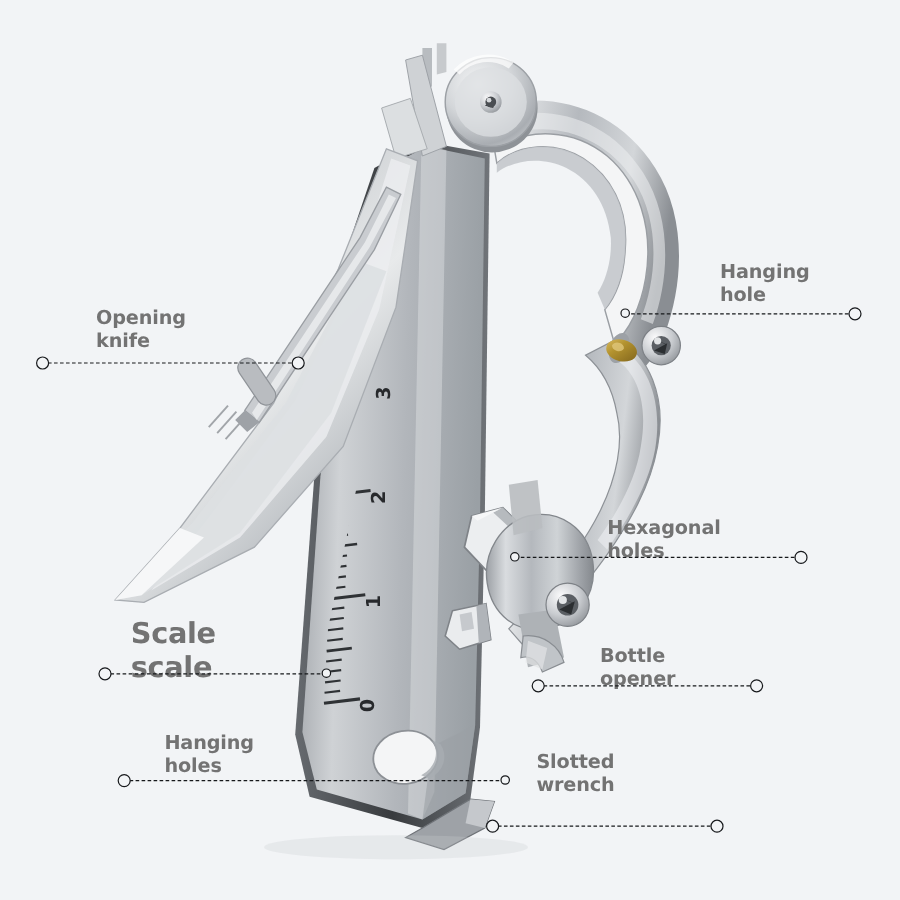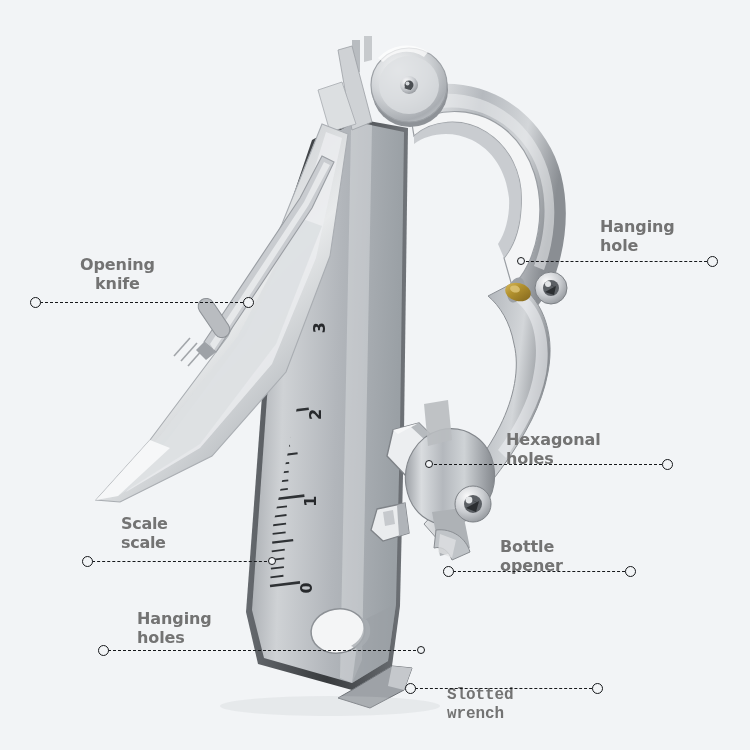--- a/index.html
+++ b/index.html
@@ -31,21 +31,21 @@
   }
   .callout { position: absolute; pointer-events: auto; }
   .callout-label {
     position: absolute;
     color: #737373;
     font-weight: 700;
     line-height: 1.16;
     white-space: pre-line;
     letter-spacing: -0.1px;
   }
-  .sz-lg { font-size: 16px; letter-spacing: -0.3px; margin-left: 12px; }
+  .sz-lg { font-size: 24px; letter-spacing: -0.3px; }
   .sz-md { font-size: 16px; }
   .sz-sm { font-size: 16px; }
   .leader {
     position: absolute;
     height: 0;
     border-top: 1.4px dashed #16181b;
   }
   .dot {
     position: absolute;
     width: 11px; height: 11px;
@@ -320,21 +320,21 @@
     <g>
       <path d="M352,690 L392,666 L412,668 L404,690 L370,708 L338,698 Z" fill="#9ea2a7" stroke="#6e7277" stroke-width="1"></path>
       <path d="M392,666 L412,668 L404,690 L388,686 Z" fill="#c5c8cc"></path>
     </g>
 
     <ellipse cx="330" cy="706" rx="110" ry="10" fill="#c9ccd0" opacity="0.28"></ellipse>
   </svg>
 
   <div id="annotations">
       <div class="callout">
-        <div class="callout-label sz-md" style="left: 80px; top: 256px; text-align: center;">Opening
+        <div class="callout-label sz-md" style="left: 80px; top: 256px;">Opening
 knife</div>
         <div class="leader" style="left: 35px; top: 302px; width: 213px;"></div>
         <div class="dot" style="left: 29.5px; top: 296.5px;"></div>
         <div class="dot" style="left: 242.5px; top: 296.5px;"></div>
       </div>
       <div class="callout">
         <div class="callout-label sz-md" style="left: 600px; top: 218px;">Hanging
 hole</div>
         <div class="leader" style="left: 521px; top: 261px; width: 191px;"></div>
         <div class="dot small" style="left: 517px; top: 257px;"></div>
@@ -359,20 +359,20 @@
         <div class="dot small" style="left: 268px; top: 557px;"></div>
       </div>
       <div class="callout">
         <div class="callout-label sz-sm" style="left: 137px; top: 610px;">Hanging
 holes</div>
         <div class="leader" style="left: 103px; top: 650px; width: 318px;"></div>
         <div class="dot" style="left: 97.5px; top: 644.5px;"></div>
         <div class="dot small" style="left: 417px; top: 646px;"></div>
       </div>
       <div class="callout">
-        <div class="callout-label sz-md" style="left: 447px; top: 686px; font-family: Liberation Mono, monospace;">Slotted wrench</div>
+        <div class="callout-label sz-md" style="left: 447px; top: 626px;">Slotted wrench</div>
         <div class="leader" style="left: 410px; top: 688px; width: 187px;"></div>
         <div class="dot" style="left: 404.5px; top: 682.5px;"></div>
         <div class="dot" style="left: 591.5px; top: 682.5px;"></div>
       </div>
     </div>
 
 </div>
 
 </body></html>

